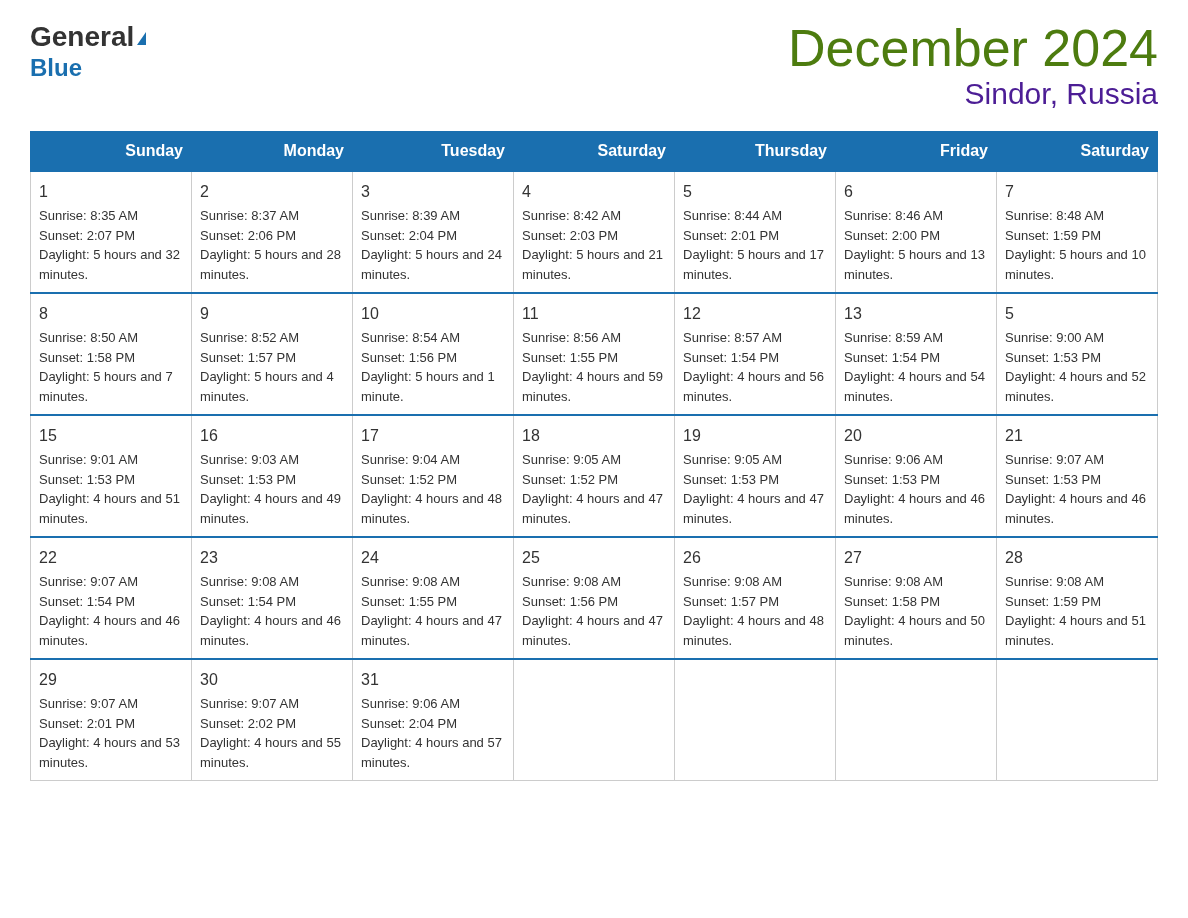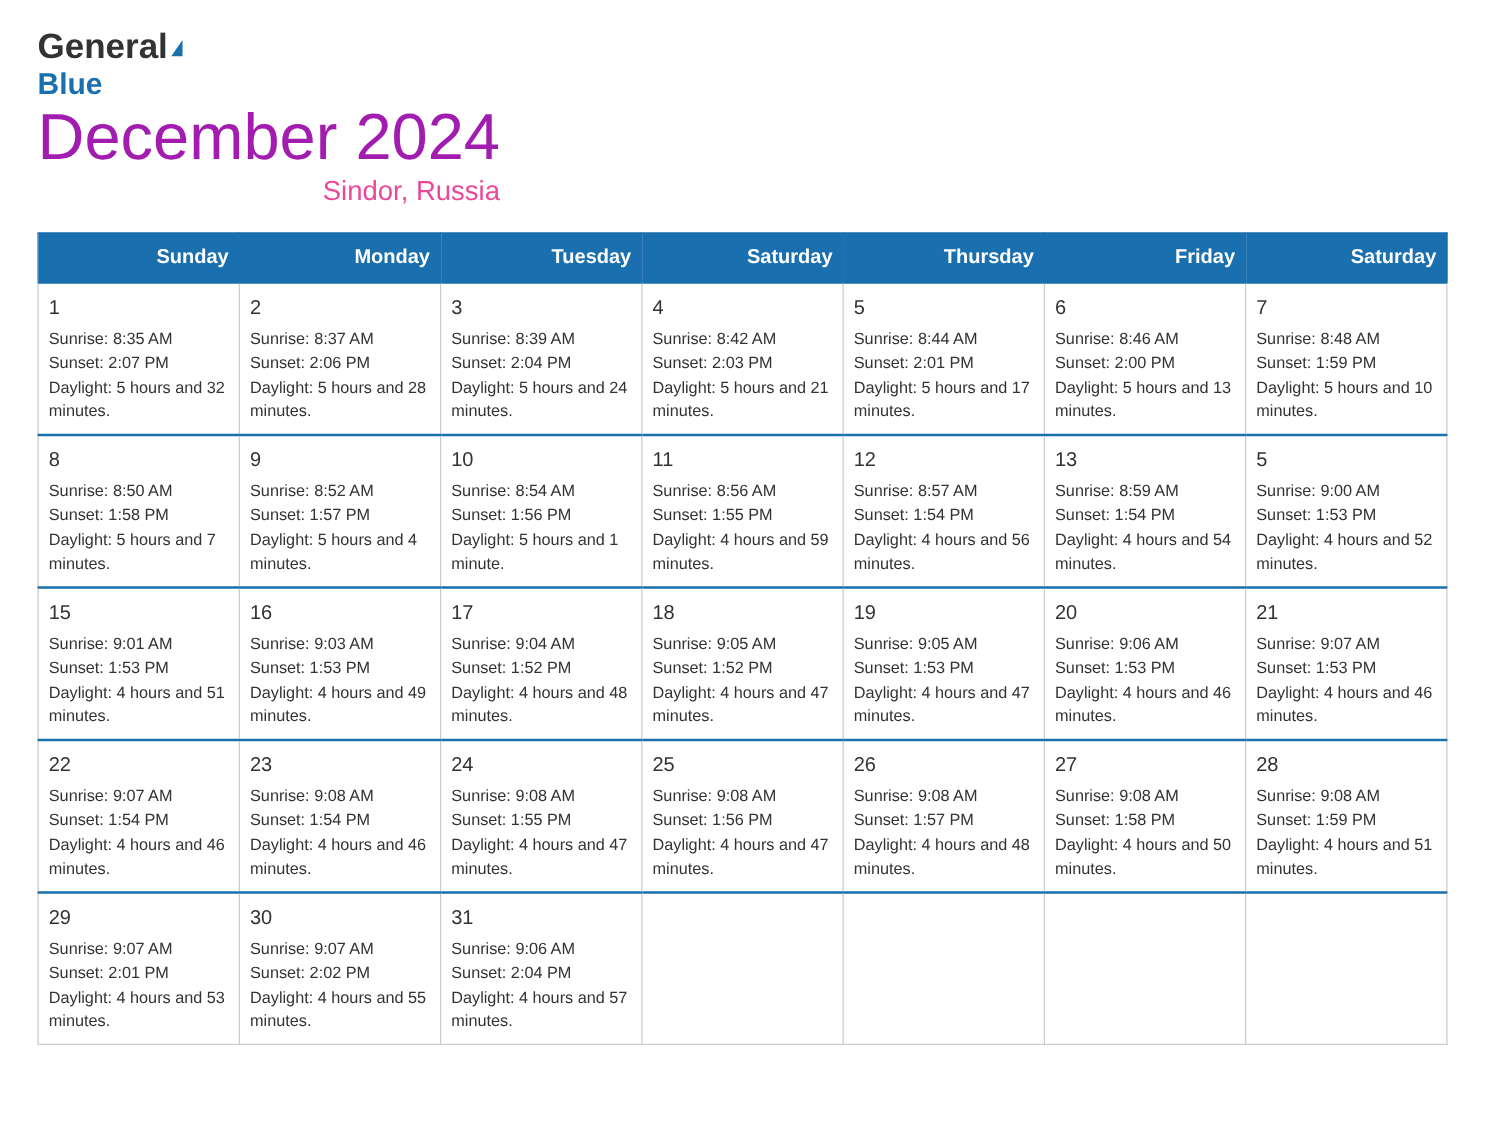--- a/index.html
+++ b/index.html
@@ -8,40 +8,39 @@
       background: #fff;
       padding: 20px 30px;
       width: 1188px;
       min-height: 918px;
     }
     .header {
       display: flex;
       justify-content: space-between;
       align-items: flex-start;
       margin-bottom: 20px;
-      flex-direction: column;
     }
     .logo {
       display: flex;
       flex-direction: column;
       align-items: flex-start;
     }
     .title-block {
       text-align: right;
     }
     .title-block h1 {
       font-size: 52px;
       font-weight: normal;
-      color: #a21caf;
+      color: #4d7c0f;
       line-height: 1.1;
     }
     .title-block h2 {
-      font-size: 22px;
+      font-size: 30px;
       font-weight: normal;
-      color: #ec4899;
+      color: #4c1d95;
     }
     table {
       width: 100%;
       border-collapse: collapse;
       table-layout: fixed;
     }
     thead tr th {
       background-color: #1a6faf;
       color: #fff;
       font-size: 16px;

